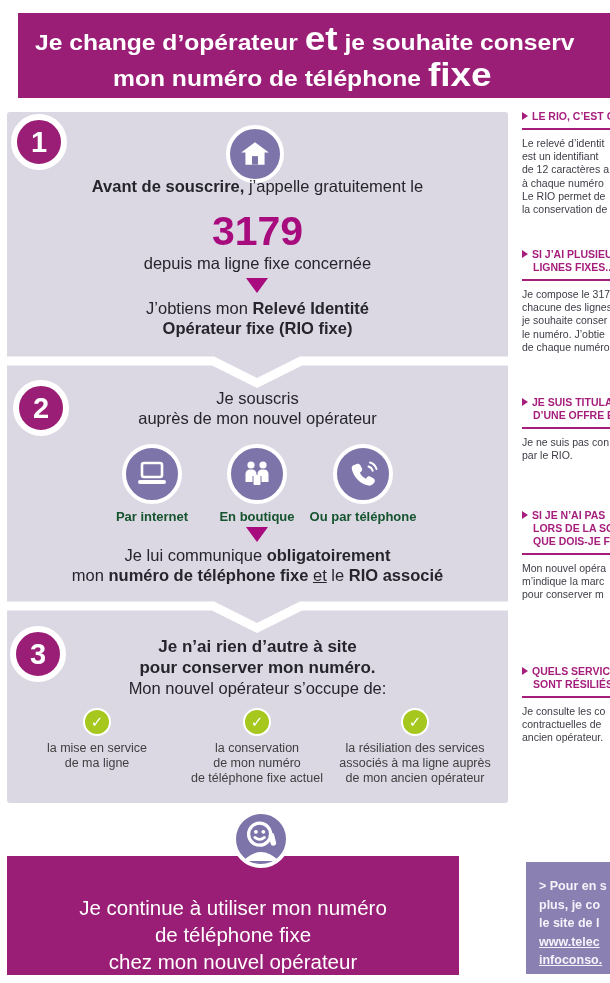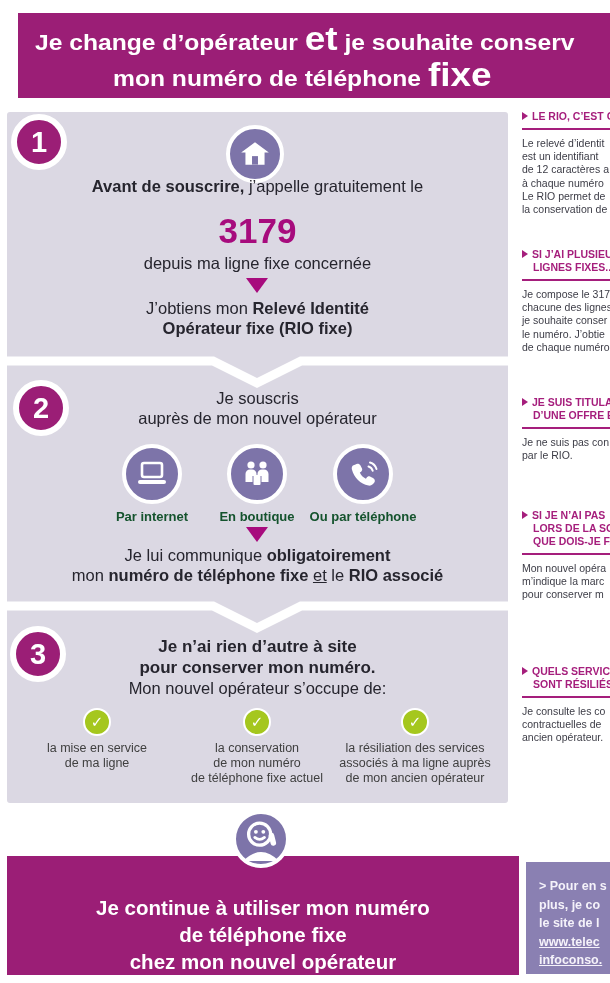--- a/index.html
+++ b/index.html
@@ -20,38 +20,38 @@
   .step-num{position:absolute;width:44px;height:44px;border-radius:50%;background:#9b1e76;border:6px solid #fff;
             color:#fff;font-weight:bold;font-size:29px;display:flex;align-items:center;justify-content:center;}
 
   .icon-circle{border-radius:50%;background:#7d74a9;border:4px solid #fff;
                display:flex;align-items:center;justify-content:center;}
 
   .ctext{position:absolute;left:0;width:100%;text-align:center;font-size:16.5px;line-height:20px;color:#26252e;}
   .rich{white-space:pre-wrap;}
   .b{font-weight:bold;}
   .u{text-decoration:underline;}
-  .big-number{font-size:35px;line-height:38px;font-weight:bold;color:#a70b7d;}
+  .big-number{font-size:41px;line-height:38px;font-weight:bold;color:#a70b7d;}
 
   .tri-down{position:absolute;width:0;height:0;border-left:11px solid transparent;
             border-right:11px solid transparent;border-top:15px solid #a70b7d;}
 
   .channel{position:absolute;width:140px;text-align:center;}
   .channel .icon-circle{width:52px;height:52px;margin:0 auto;}
   .channel-label{margin-top:5px;font-size:13px;font-weight:bold;color:#14532d;}
 
   .check-item{position:absolute;text-align:center;}
   .check-circle{width:24px;height:24px;border-radius:50%;background:#a5c71e;border:2px solid #fff;margin:0 auto;
                 display:flex;align-items:center;justify-content:center;color:#fff;font-weight:bold;font-size:15px;
                 font-family:"DejaVu Sans", sans-serif;}
   .check-caption{margin-top:5px;font-size:12.5px;line-height:15px;color:#404040;}
 
   
-  .banner{position:absolute;left:7px;top:856px;width:512px;height:119px;background:#9b1e76;color:#fff;
-          text-align:center;box-sizing:border-box;padding-top:38px;font-weight:bold;font-size:20.5px;line-height:27px;}
+  .banner{position:absolute;left:7px;top:856px;width:452px;height:119px;background:#9b1e76;color:#fff;
+          text-align:center;box-sizing:border-box;padding-top:38px;font-weight:normal;font-size:20.5px;line-height:27px;}
   .support-circle{position:absolute;left:232px;top:810px;width:50px;height:50px;z-index:2;}
 
   
   .sb-section{position:absolute;left:522px;width:150px;}
   .sb-hline{color:#a51e7c;font-weight:bold;font-size:10.5px;line-height:13px;white-space:nowrap;}
   .sb-indent{padding-left:11px;}
   .tri-bullet{display:inline-block;width:0;height:0;border-left:6px solid #a51e7c;
               border-top:4px solid transparent;border-bottom:4px solid transparent;margin-right:4px;}
   .sb-rule{width:118px;height:2px;background:#a51e7c;margin:5px 0 7px 0;}
   .sb-line{font-size:10.5px;line-height:13.2px;color:#3c3c46;white-space:nowrap;}

